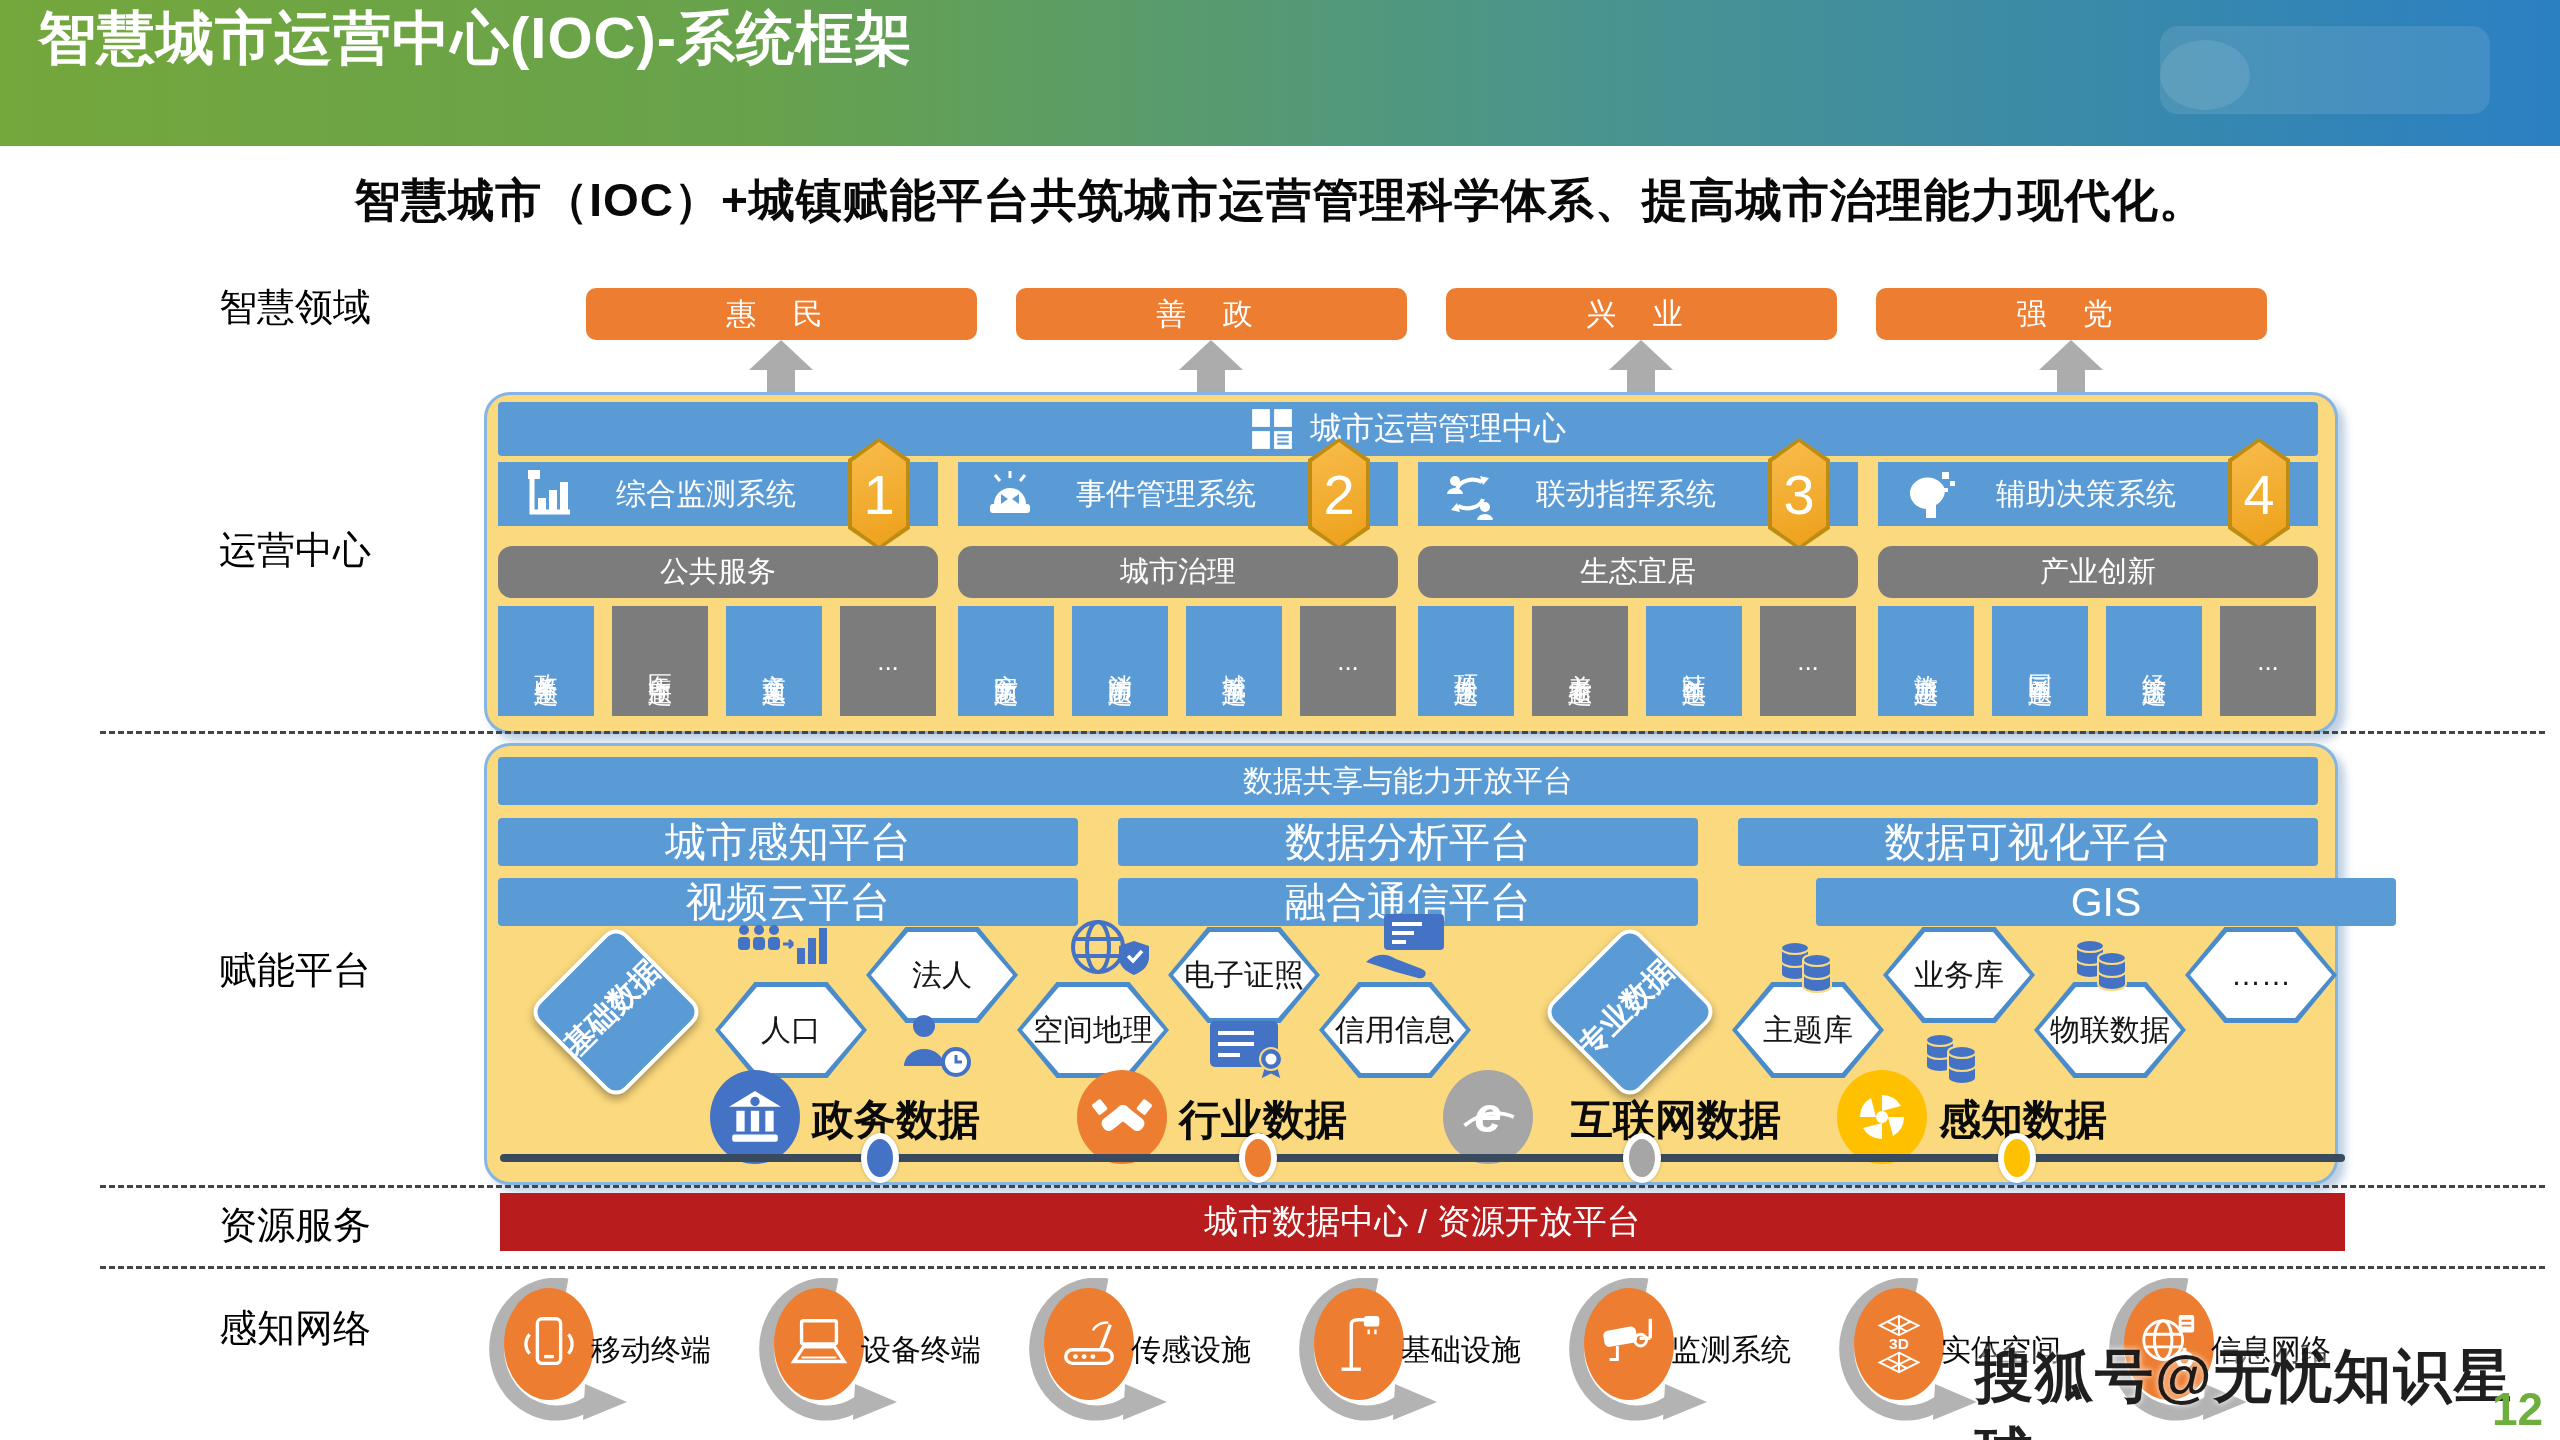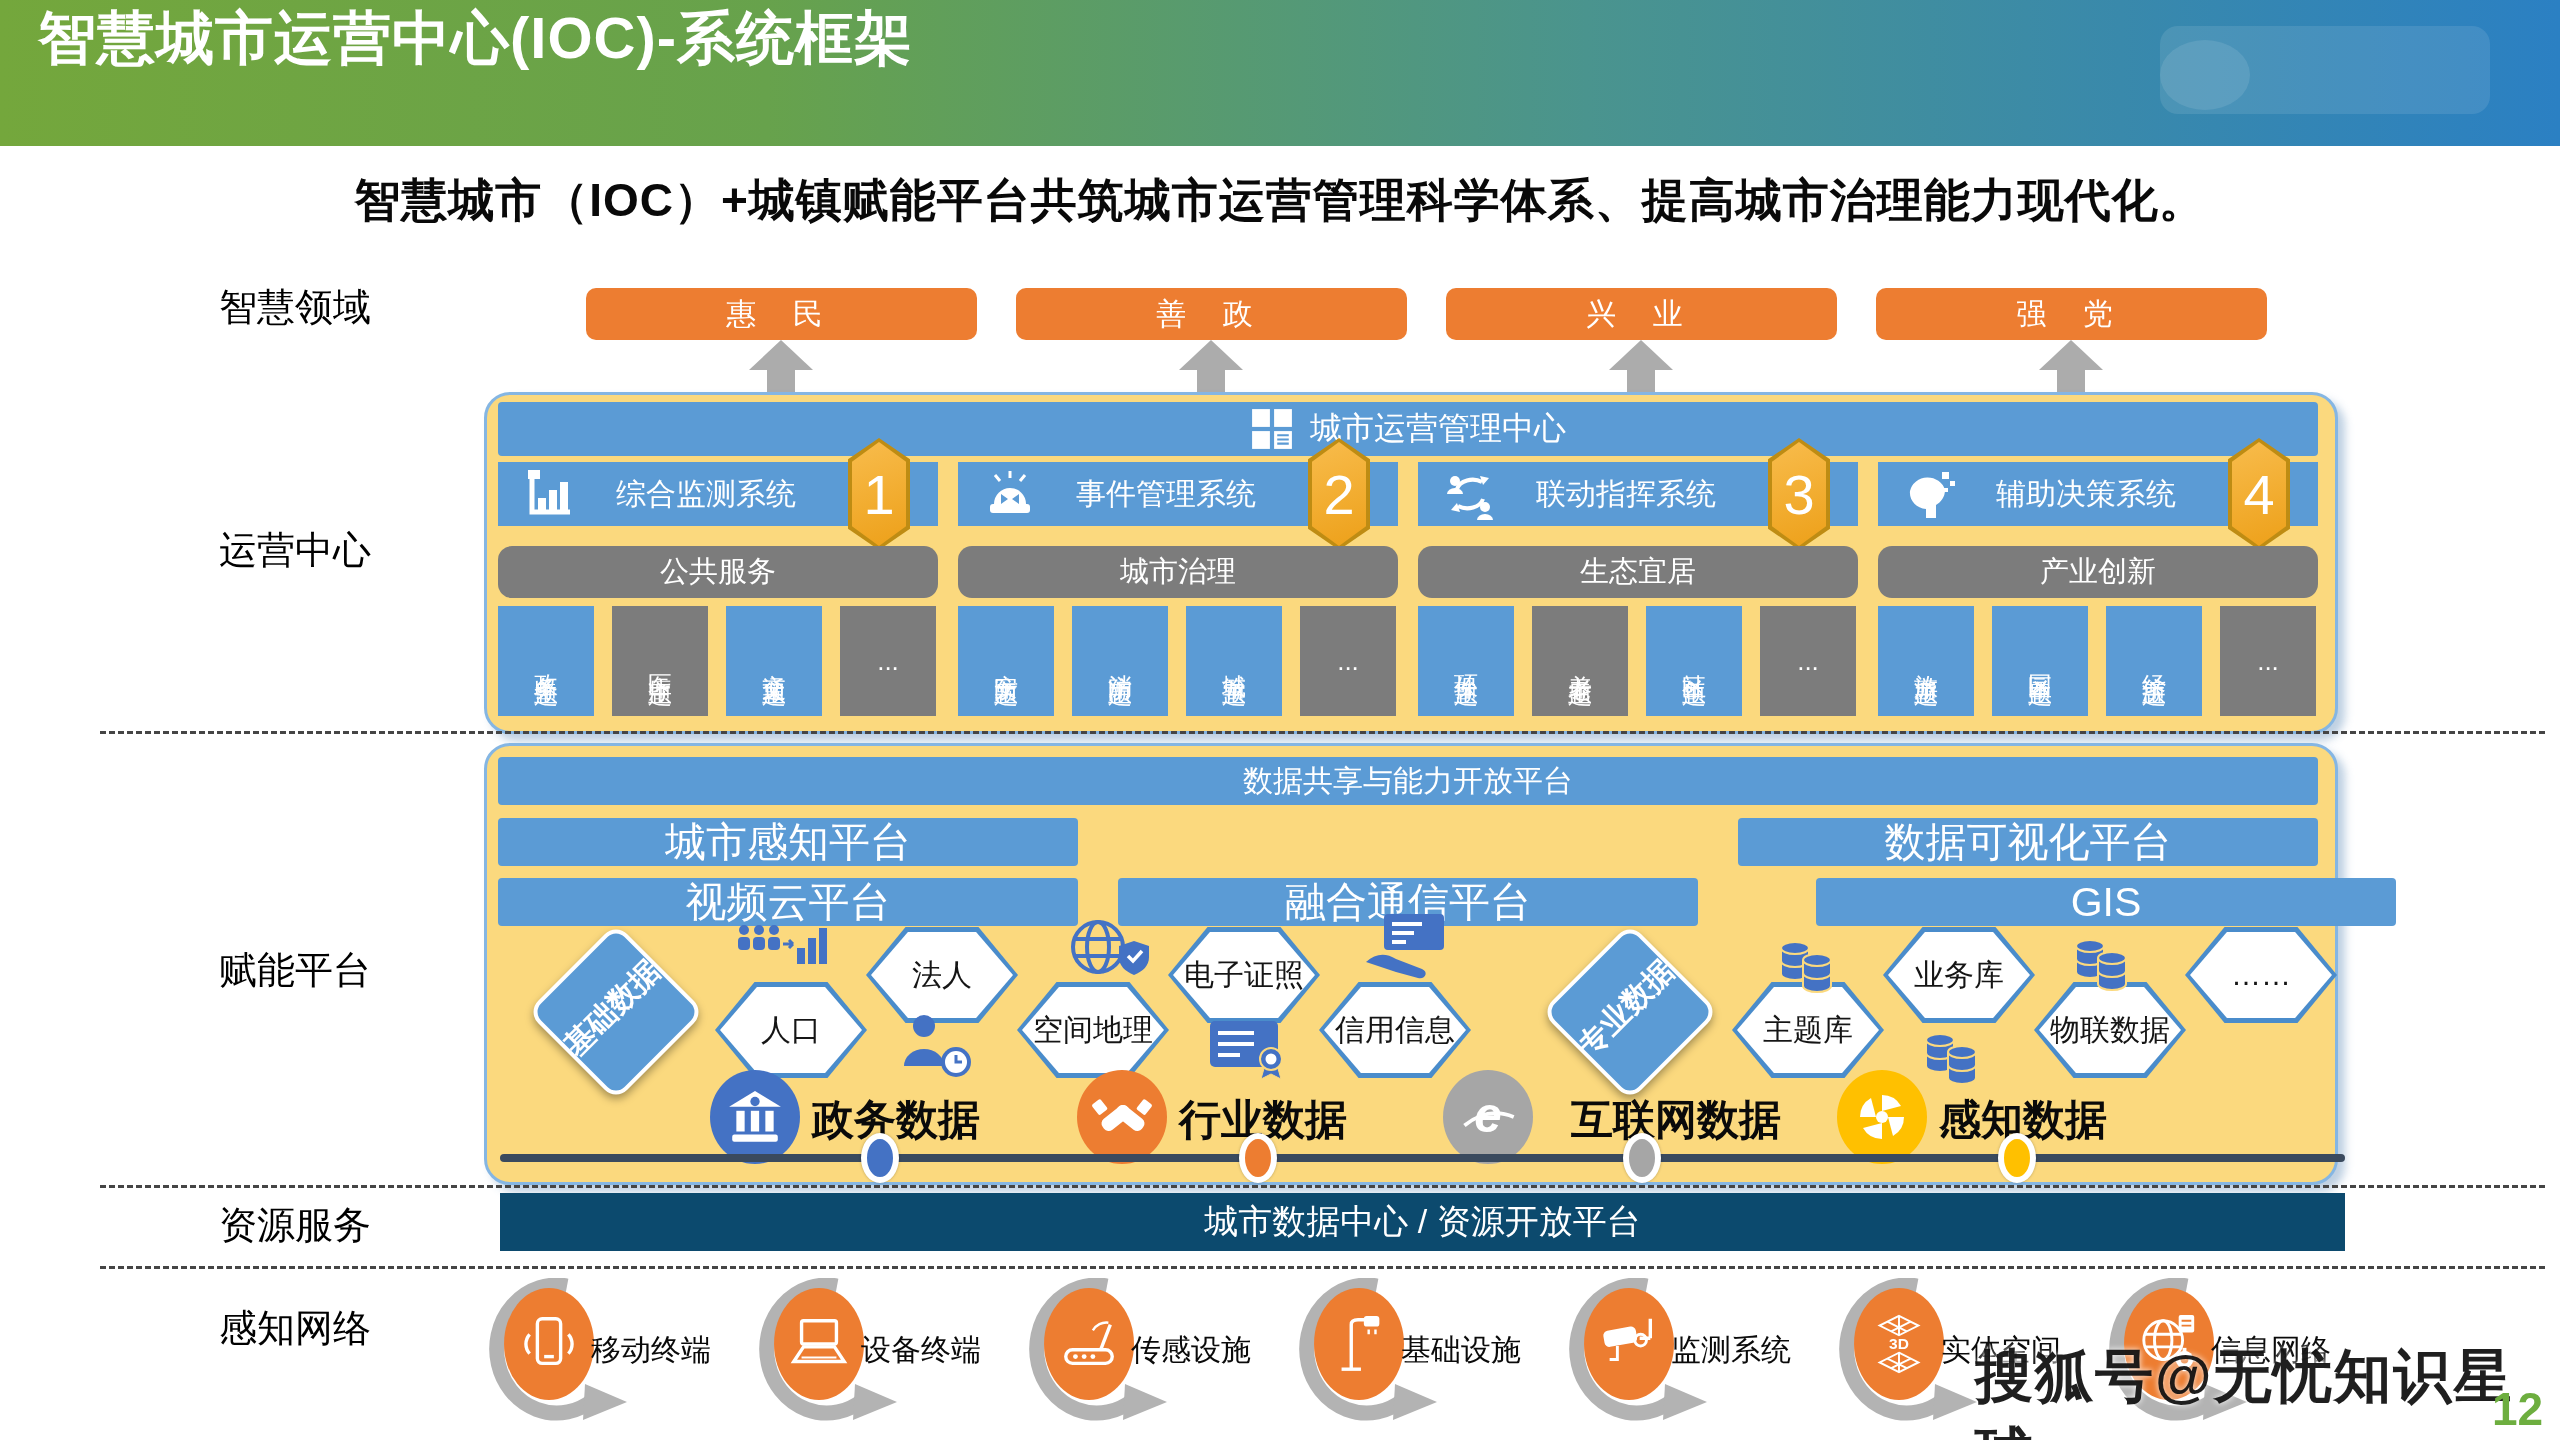--- a/index.html
+++ b/index.html
@@ -62,21 +62,21 @@
   .hex .h-inner{position:absolute;inset:5px;background:#fff;
       clip-path:polygon(26% 0%,74% 0%,100% 50%,74% 100%,26% 100%,0% 50%)}
   .hex .h-label{position:absolute;inset:0;display:flex;align-items:center;justify-content:center;
       font-size:30px;color:#151515}
 
   .src-circle{top:1070px;width:90px;height:94px;border-radius:50%;display:flex;align-items:center;justify-content:center}
   .src-label{top:1092px;font-size:42px;font-weight:bold;color:#0a0a0a}
   .timeline{left:500px;top:1154px;width:1845px;height:8px;background:#3A4A5E;border-radius:4px}
   .tdot{top:1133px;width:26px;height:38px;border-radius:50%;border:6px solid #fff;box-shadow:0 0 3px rgba(0,0,0,.25)}
 
-  .res-bar{left:500px;top:1193px;width:1845px;height:58px;background:#0c4a6e;color:#fff;font-size:34px;
+  .res-bar{left:500px;top:1193px;width:1845px;height:58px;background:#b91c1c;color:#fff;font-size:34px;
            display:flex;align-items:center;justify-content:center}
 
   .sense-ellipse{top:1288px;width:90px;height:112px;border-radius:50%;background:#ED7D31;
                  display:flex;align-items:center;justify-content:center}
   .sense-label{top:1330px;font-size:30px;color:#0a0a0a}
 
   .watermark{left:1975px;top:1338px;font-size:58px;font-weight:bold;color:rgba(12,12,12,.92);
              letter-spacing:2px;text-shadow:0 0 6px #ffffff}
   .pagenum{left:2492px;top:1382px;font-size:46px;font-weight:bold;color:#6DAE3F}
 </style>
@@ -275,20 +275,21 @@
       <span class="dots">...</span>
     </div>
 
   <div class="abs dash" style="top:731px"></div>
 
   <div class="abs panel" style="left:484px;top:743px;width:1848px;height:436px"></div>
 
   <div class="abs bluebar" style="left:498px;top:757px;width:1820px;height:48px">数据共享与能力开放平台</div>
 
   <div class="abs bluebar plat" style="left:498px;top:818px;width:580px">城市感知平台</div>
+  <div class="abs bluebar plat" style="left:1118px;top:818px;width:580px">数据分析平台</div>
   <div class="abs bluebar plat" style="left:1738px;top:818px;width:580px">数据可视化平台</div>
   <div class="abs bluebar plat" style="left:498px;top:878px;width:580px">视频云平台</div>
   <div class="abs bluebar plat" style="left:1118px;top:878px;width:580px">融合通信平台</div>
   <div class="abs bluebar plat" style="left:1816px;top:878px;width:580px">GIS</div>
 
   <div class="abs diamond" style="left:553px;top:949px"></div>
   <div class="abs diamond-label" style="left:549px;top:945px">基础数据</div>
 
   <div class="abs diamond" style="left:1567px;top:949px"></div>
   <div class="abs diamond-label" style="left:1563px;top:945px">专业数据</div>

